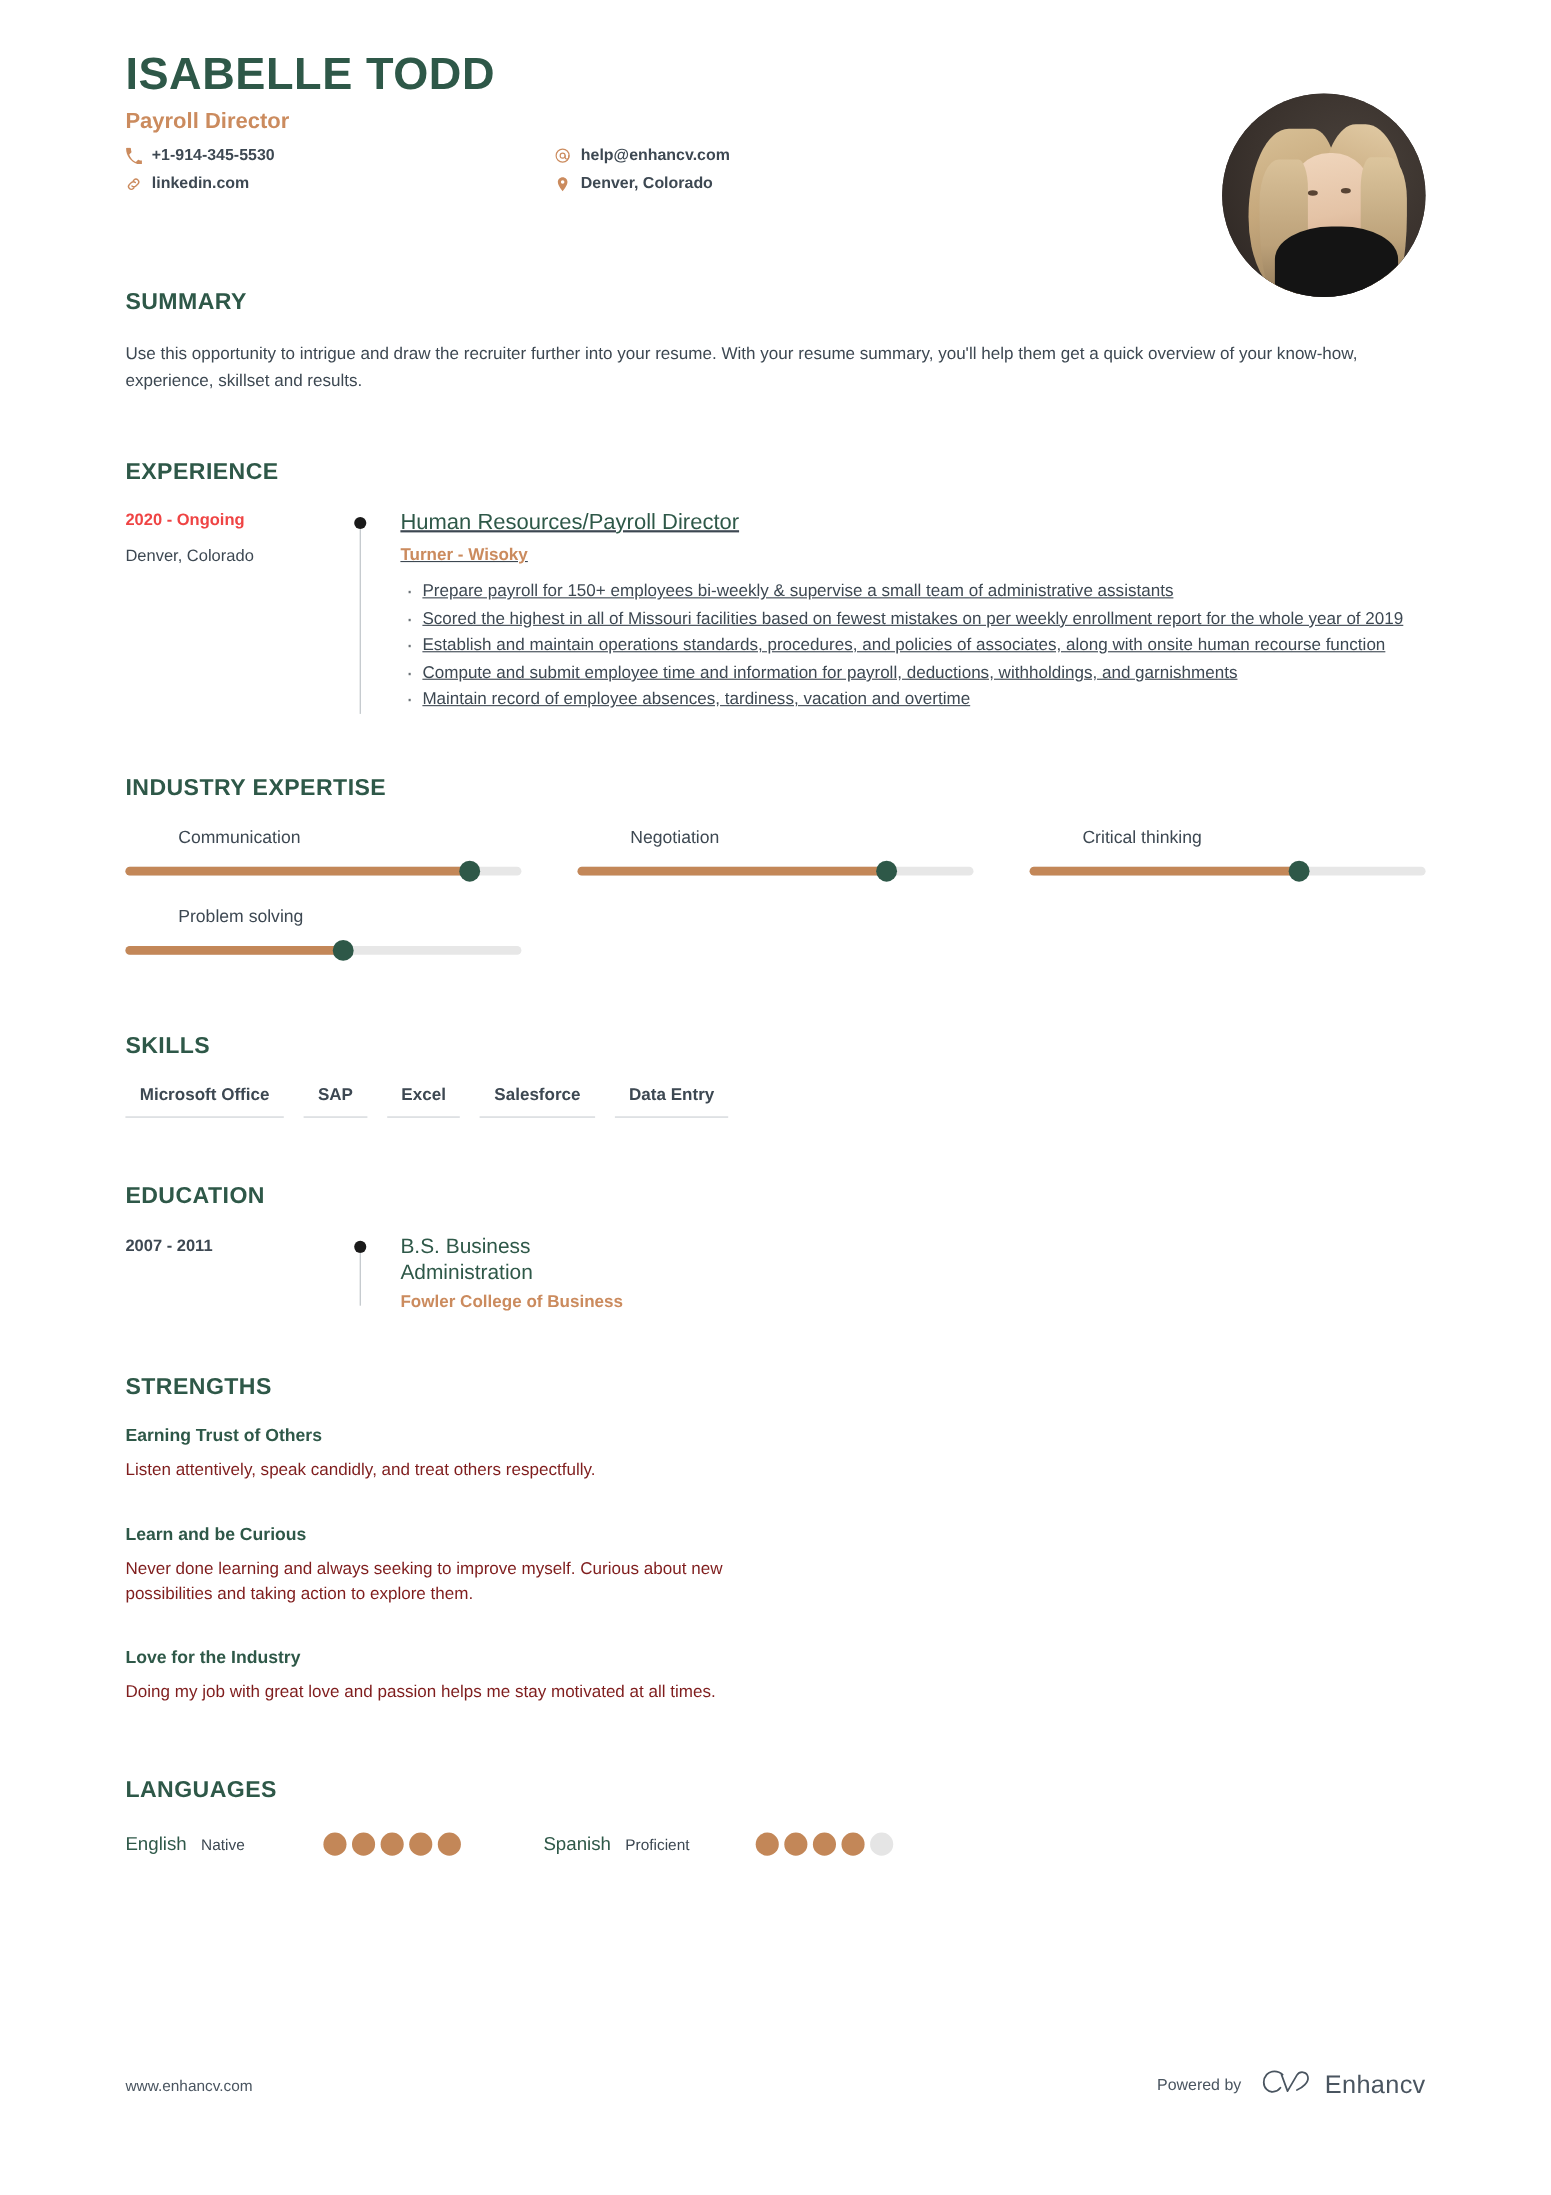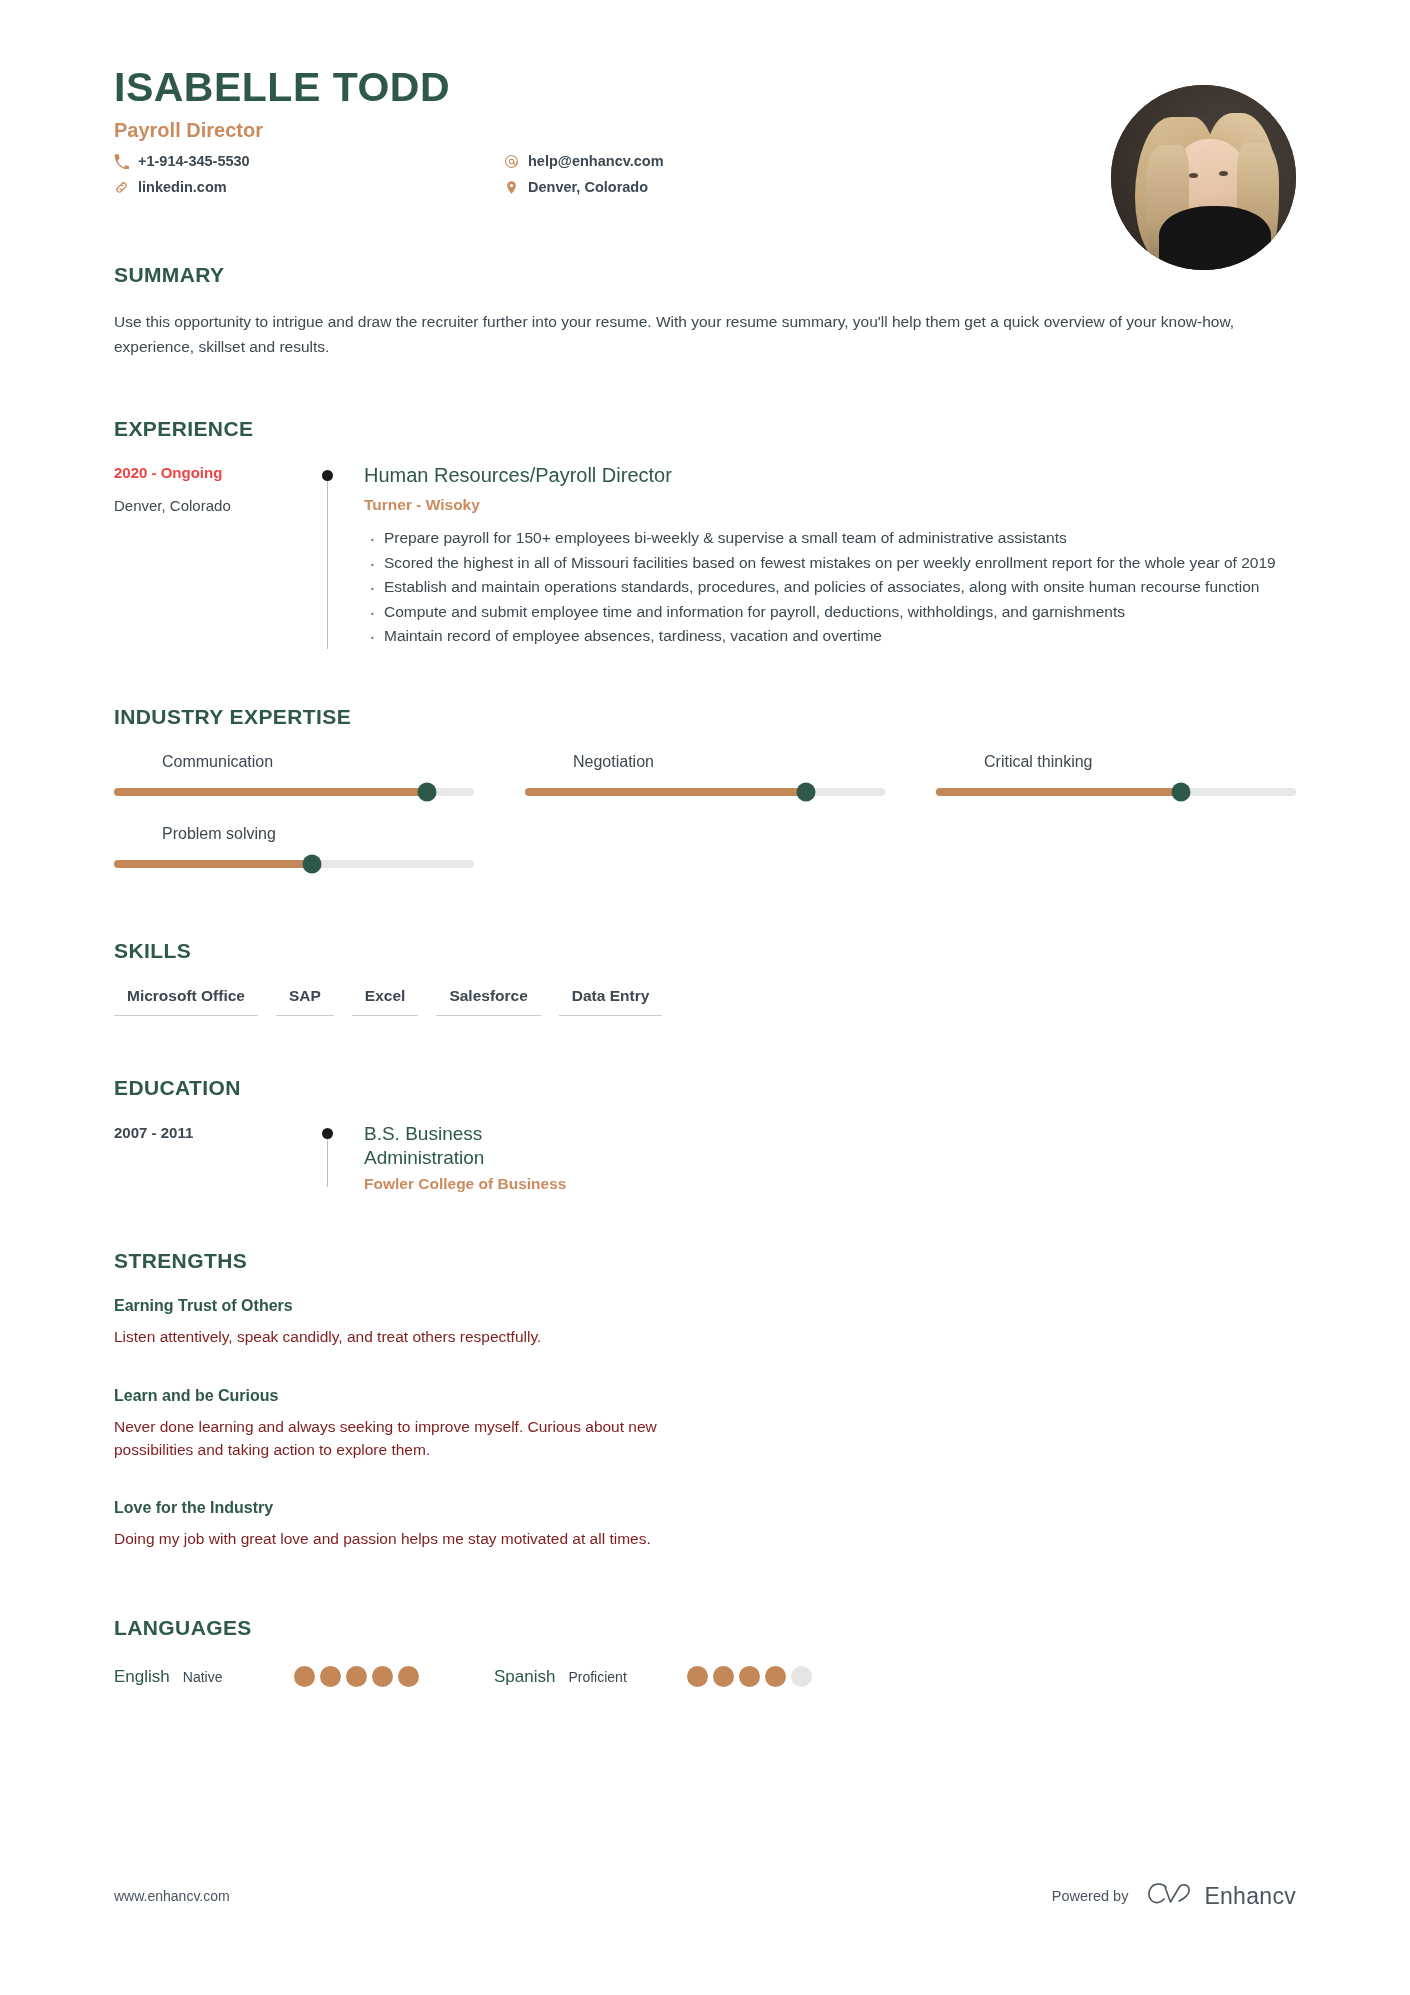--- a/index.html
+++ b/index.html
@@ -20,21 +20,21 @@
   .page {
     width: 1410px;
     height: 1995px;
     padding: 0 114px;
     position: relative;
   }
 
   
   .header {
     position: relative;
-    padding-top: 66px;
+    padding-top: 46px;
     min-height: 205px;
   }
   .name {
     font-size: 41px;
     font-weight: bold;
     letter-spacing: 0.5px;
     color: #2e5848;
     line-height: 1.05;
   }
   .job-title {
@@ -191,21 +191,21 @@
     width: 11px; height: 11px;
     border-radius: 50%;
     background: #1a1a1a;
   }
   .tl-line {
     position: absolute;
     left: 13px; top: 18px;
     width: 1px;
     background: #b9bfc4;
   }
-  .exp-right { flex: 1; padding-top: 0; }
+  .exp-right { flex: 1; padding-top: 0; text-decoration: underline; }
   .exp-role {
     font-size: 20px;
     color: #2e5848;
     line-height: 1.25;
   }
   .exp-company {
     margin-top: 8px;
     font-size: 15.5px;
     font-weight: bold;
     color: #cb8b5e;

